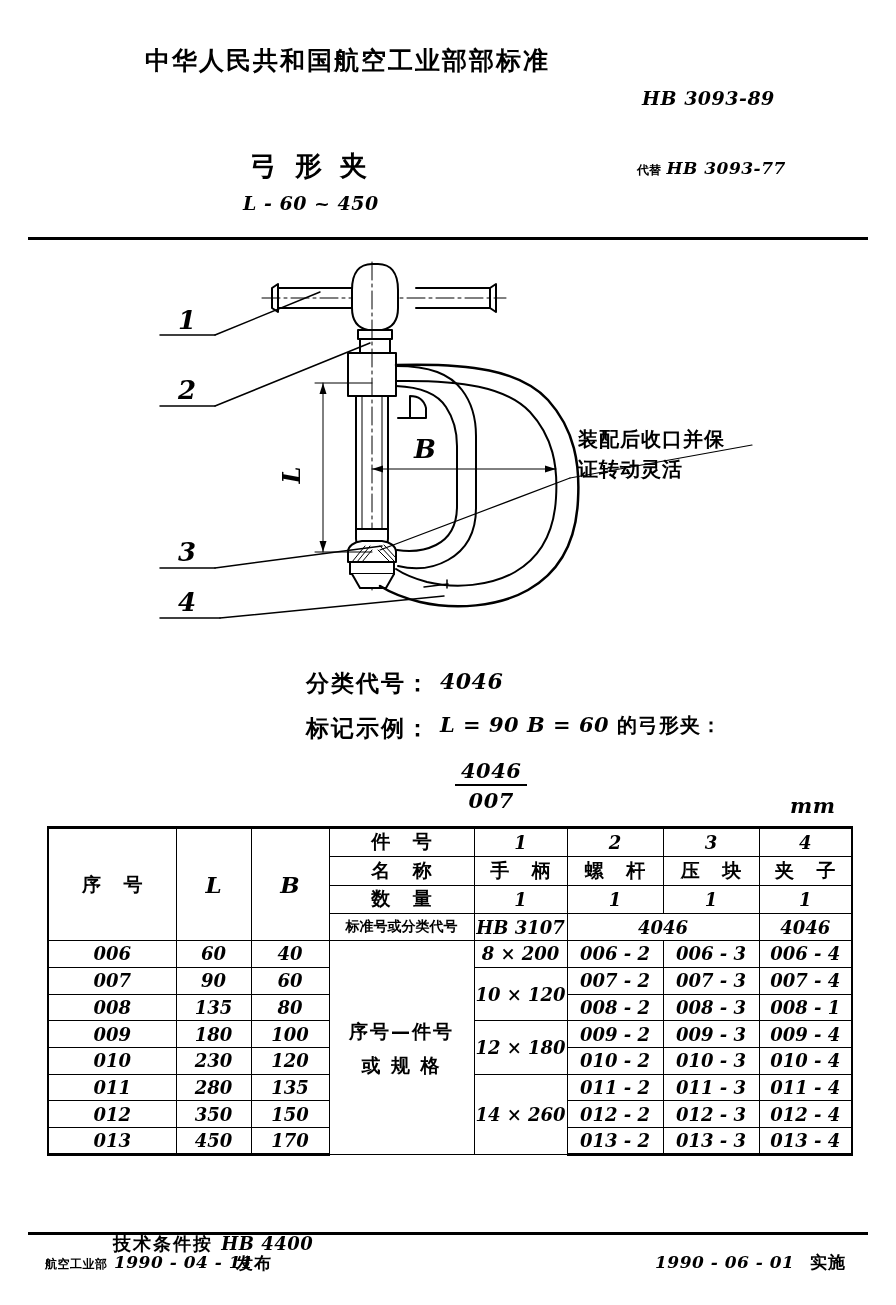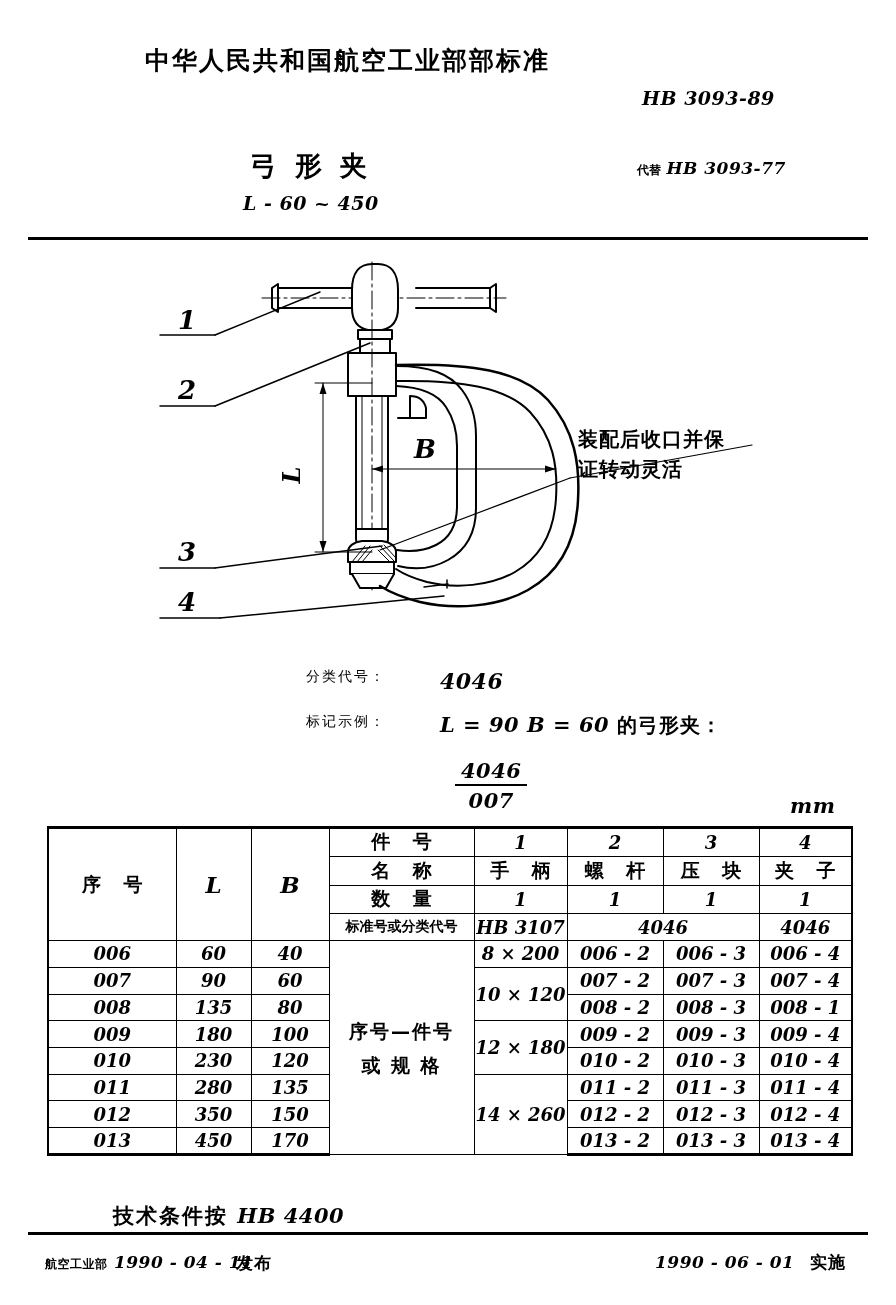--- a/index.html
+++ b/index.html
@@ -72,21 +72,21 @@
     font-size:26px;
   }
   .note-text {
     position:absolute; left:578px; top:424px;
     font-size:20px; font-weight:700; line-height:30px;
     letter-spacing:1px;
   }
 
   
   .code-block { position:absolute; left:0; top:0; width:896px; }
-  .lbl-cn { font-size:14px; font-weight:400; letter-spacing:2px; }
+  .lbl-cn { font-size:23px; font-weight:700; letter-spacing:2px; }
   .cls-label { position:absolute; left:306px; top:668px; }
   .cls-value { position:absolute; left:440px; top:668px; font-size:22px; }
   .mark-label { position:absolute; left:306px; top:713px; }
   .mark-value { position:absolute; left:440px; top:712px; font-size:21px; }
   .mark-value .cnsuffix { font-family:"DejaVu Sans", sans-serif; font-style:normal; font-weight:700; font-size:20px; letter-spacing:1px;}
   .frac {
     position:absolute; left:455px; top:758px;
     text-align:center; font-size:21px; line-height:25px;
   }
   .frac .num { border-bottom:2px solid #000; padding:0 6px 1px 6px; display:block;}
@@ -133,22 +133,22 @@
     font-size:19px;
     letter-spacing:2px;
     line-height:34px;
   }
   #spec-table .outer-top { border-top:3px solid #000; }
   #spec-table .outer-bot { border-bottom:3px solid #000; }
   #spec-table .outer-l  { border-left:2px solid #000; }
   #spec-table .outer-r  { border-right:2px solid #000; }
 
   .tech-cond {
-    position:absolute; left:113px; top:1202px;
-    font-size:21px; font-weight:700; letter-spacing:2px;
+    position:absolute; left:113px; top:1232px;
+    font-size:18px; font-weight:700; letter-spacing:2px;
   }
   .tech-cond .code { font-family:"DejaVu Serif", serif; font-style:italic; font-weight:600; letter-spacing:0.5px;}
 
   
   .foot-left { position:absolute; left:45px; top:1252px; font-size:17px; }
   .foot-left .cnlab { font-family:"DejaVu Sans", sans-serif; font-style:normal; font-weight:700; font-size:12px;}
   .foot-pub  { position:absolute; left:236px; top:1252px; font-size:17px; font-weight:700; letter-spacing:1px;}
   .foot-date { position:absolute; left:655px; top:1252px; font-size:17px; }
   .foot-impl { position:absolute; left:810px; top:1251px; font-size:17px; font-weight:700; letter-spacing:1px;}
 </style>

